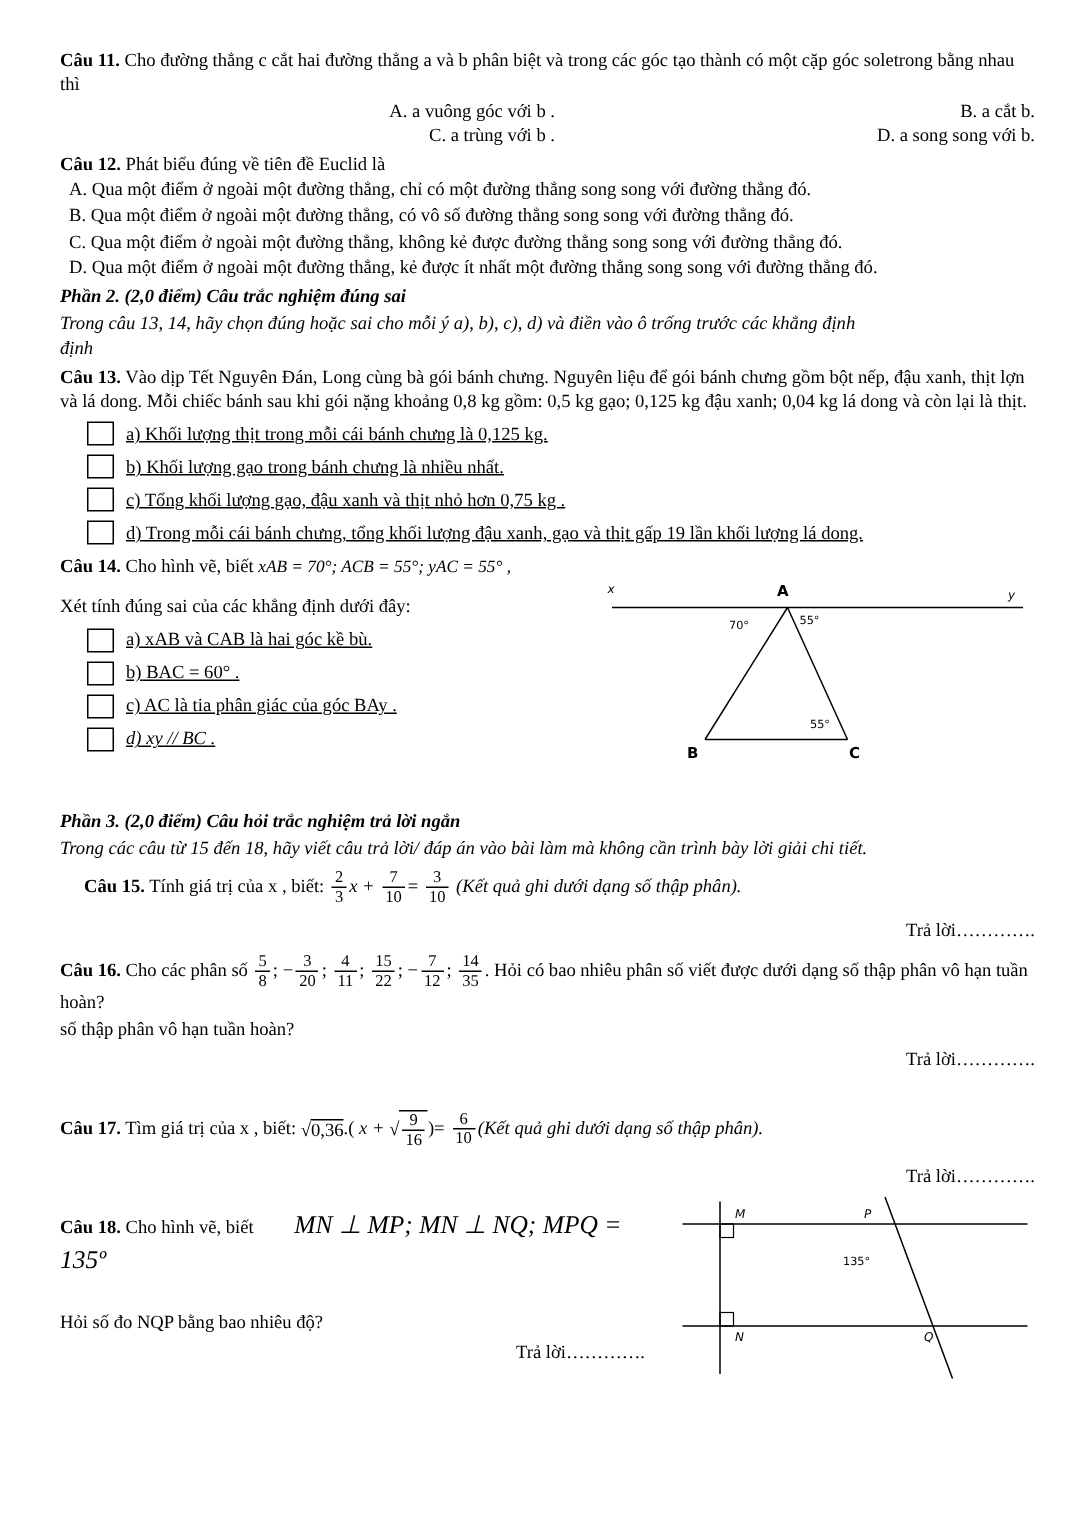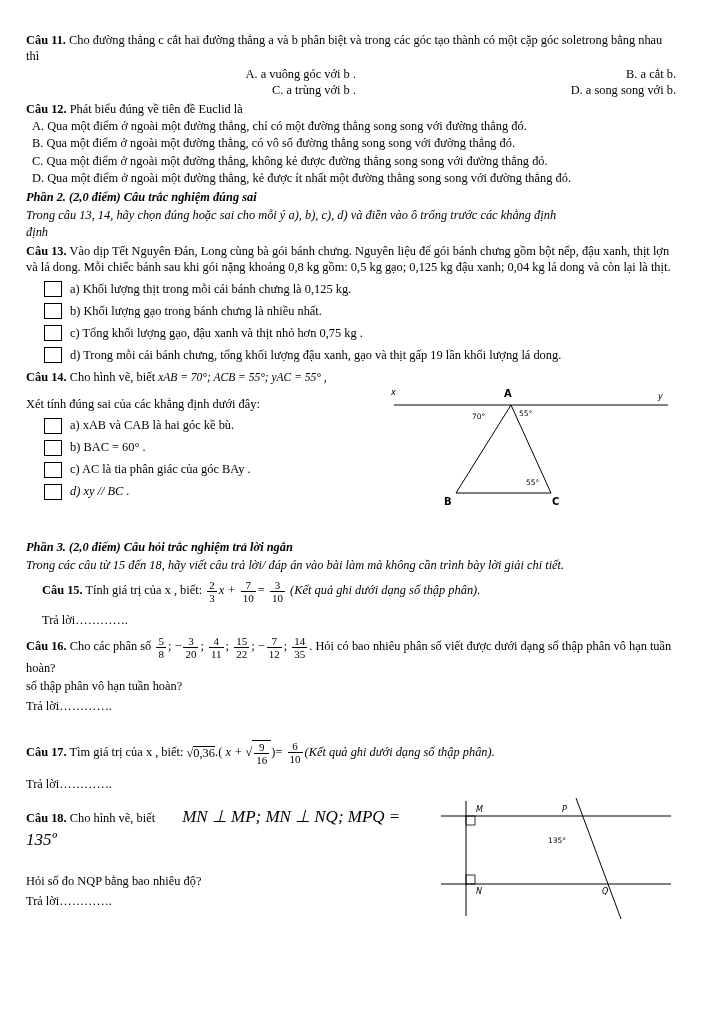--- a/index.html
+++ b/index.html
@@ -12,40 +12,41 @@
     height: 1024px;
     font-family: "Liberation Serif", serif;
     color: #000;
     font-size: 12.4px;
     line-height: 1.32;
     position: relative;
     overflow: hidden;
   }
   .page {
     position: absolute;
-    left: 26px;
+    left: 40px;
     top: 32px;
     width: 650px;
   }
   .q-head { font-weight: bold; }
   .it { font-style: italic; }
   p { margin: 0 0 1px 0; }
   .block { margin-bottom: 2px; }
   .two-col {
     display: flex;
     width: 100%;
     text-align: right;
   }
   .two-col > div { width: 50%; }
   .indent1 { padding-left: 10px; }
   .indent2 { padding-left: 6px; }
   .checkrow {
     display: flex;
-    align-items: center;
+    align-items: flex-end;
     margin: 5px 0 5px 0;
+    text-decoration: underline;
   }
   .checkbox {
     width: 16px;
     height: 14px;
     border: 1px solid #000;
     flex: 0 0 auto;
     margin-left: 18px;
     margin-right: 8px;
     margin-top: 1px;
   }
@@ -55,21 +56,21 @@
     text-align: center;
     font-size: 11px;
     line-height: 1.1;
     margin: 0 2px;
   }
   .frac .num { display: block; border-bottom: 1px solid #000; padding: 0 2px; }
   .frac .den { display: block; padding: 0 2px; }
   .ovr { border-top: 1px solid #000; padding-top: 0px; display: inline-block; line-height: 1.05;}
   .sect { font-weight: bold; font-style: italic; margin-top: 3px; }
   .sect-sub { font-style: italic; }
-  .ans-line { margin-top: 3px; }
+  .ans-line { margin-top: 3px; text-align: right; }
   .fig14 {
     position: absolute;
     right: 0;
     top: 0;
   }
   .rel { position: relative; }
   .sqrt-wrap { display: inline-block; vertical-align: middle; }
   .q14text { width: 360px; }
   .fig18 {
     position: absolute;

